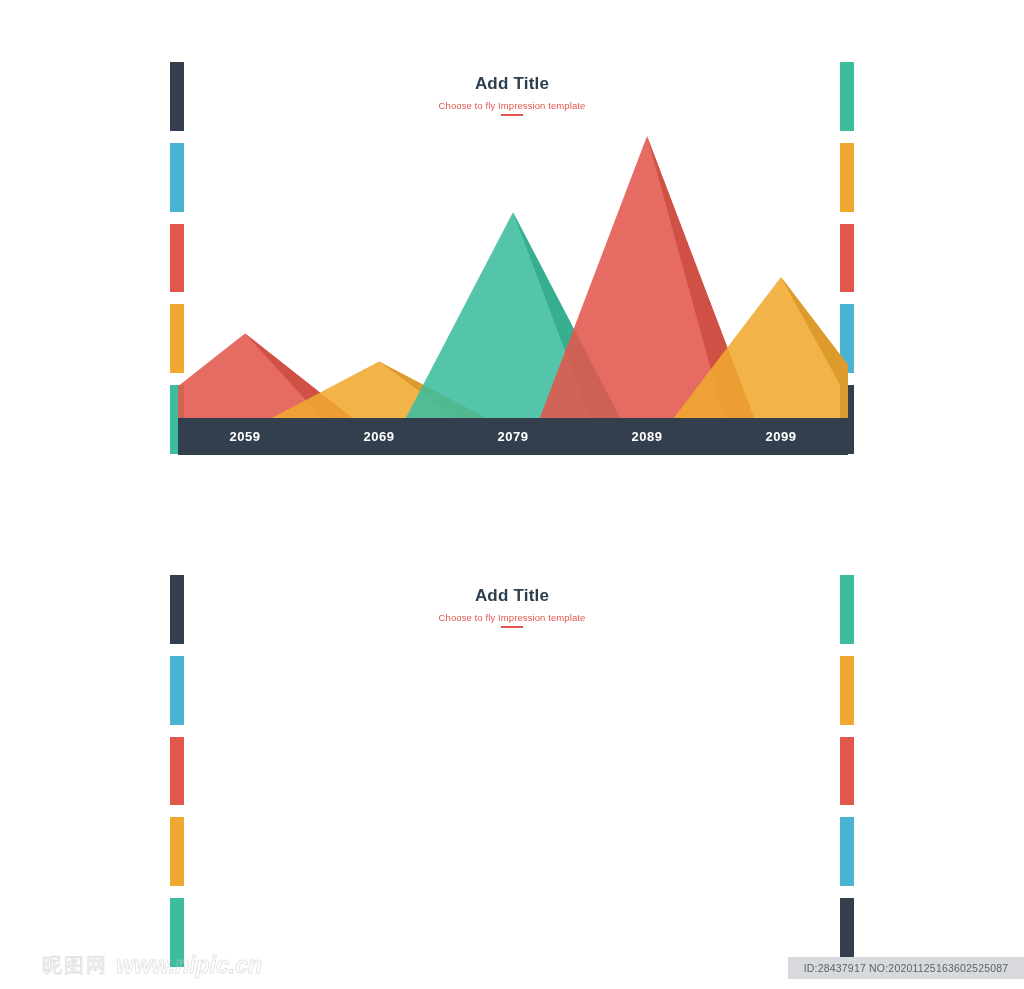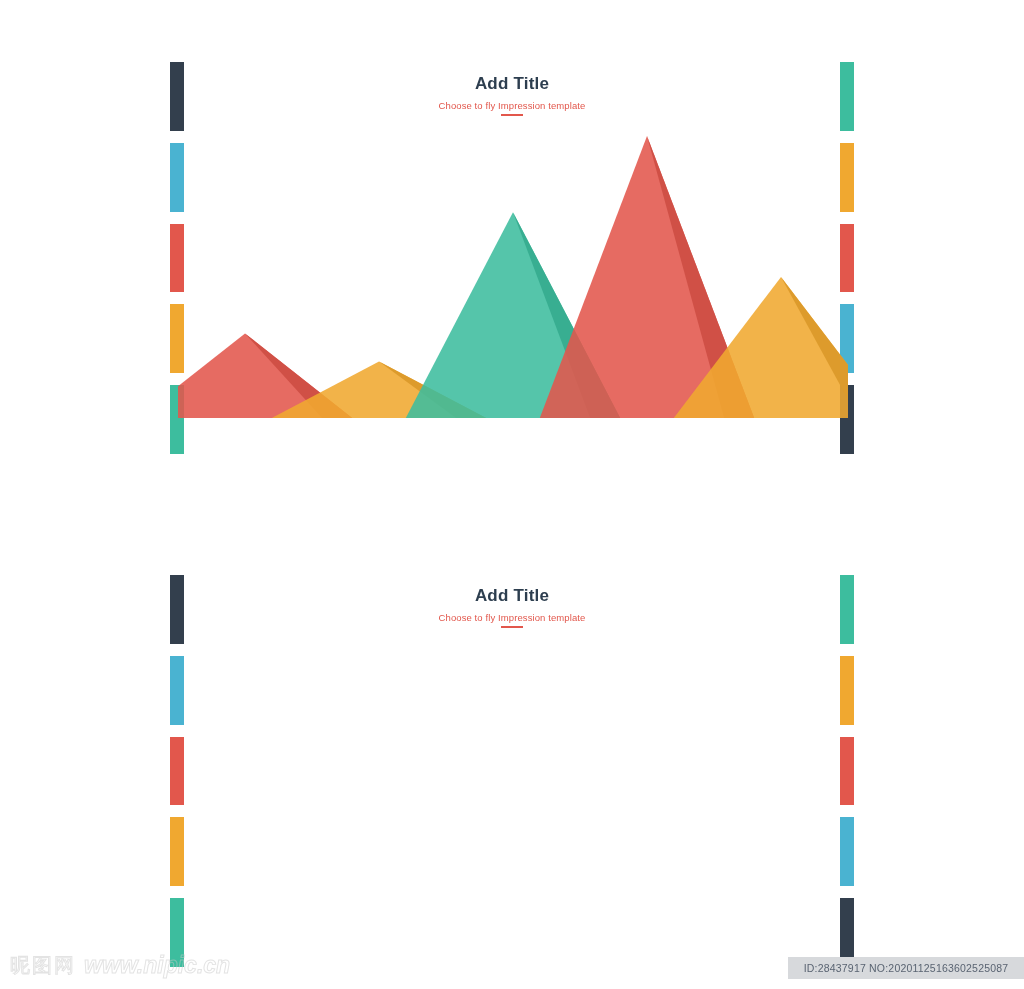--- a/index.html
+++ b/index.html
@@ -105,20 +105,21 @@
     align-items: center;
     gap: 8px;
     opacity: .5;
   }
   .wm-cn {
     font-size: 20px;
     color: transparent;
     -webkit-text-stroke: 1px #c8c8c8;
     font-family: Liberation Serif, serif;
     letter-spacing: 2px;
+    margin-left: 32px;
   }
   .wm-url {
     font-size: 23px;
     font-style: italic;
     font-weight: bold;
     color: transparent;
     -webkit-text-stroke: 1px #c8c8c8;
     font-family: "Liberation Sans", sans-serif;
   }
 
@@ -191,20 +192,27 @@
           <g>
             <polygon points="361.8,288 469,6 576.2,288" fill="#e2574c" opacity="0.88"></polygon>
             <polygon points="546.184,288 469,6 576.2,288" fill="rgb(208,80,70)"></polygon>
           </g>
           <g>
             <polygon points="495.8,288 603,147 710.2,288" fill="#f0a830" opacity="0.88"></polygon>
             <polygon points="680.184,288 603,147 710.2,288" fill="rgb(221,155,44)"></polygon>
           </g>
         </svg>
       </div>
+    <div class="axis-bar" id="axis-bar">
+        <div class="axis-label">2059</div>
+        <div class="axis-label">2069</div>
+        <div class="axis-label">2079</div>
+        <div class="axis-label">2089</div>
+        <div class="axis-label">2099</div>
+      </div>
   </div>
 </div>
 
 <div class="slide" id="slide-icons">
 
   <div class="rail" id="rail-left-2" style="left:170px; top:55px; height:392px;">
       <div class="rail-seg" style="height: 68.8px; background: rgb(51, 63, 77);"></div>
       <div class="rail-gap" style="height: 12px;"></div>
       <div class="rail-seg" style="height: 68.8px; background: rgb(74, 179, 209);"></div>
       <div class="rail-gap" style="height: 12px;"></div>

